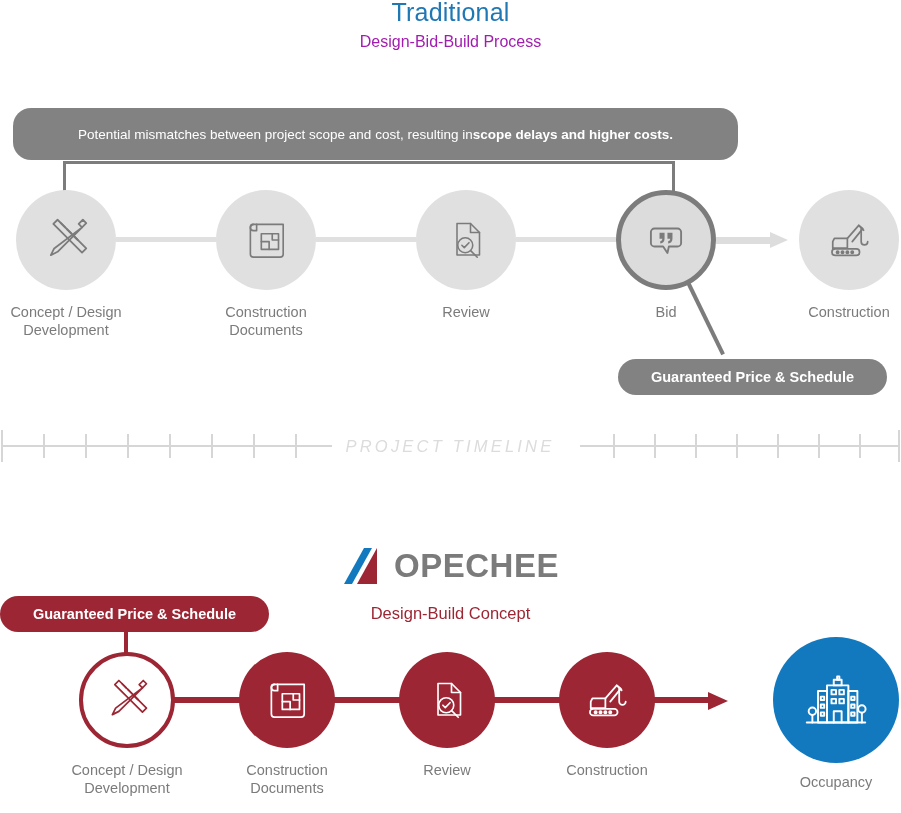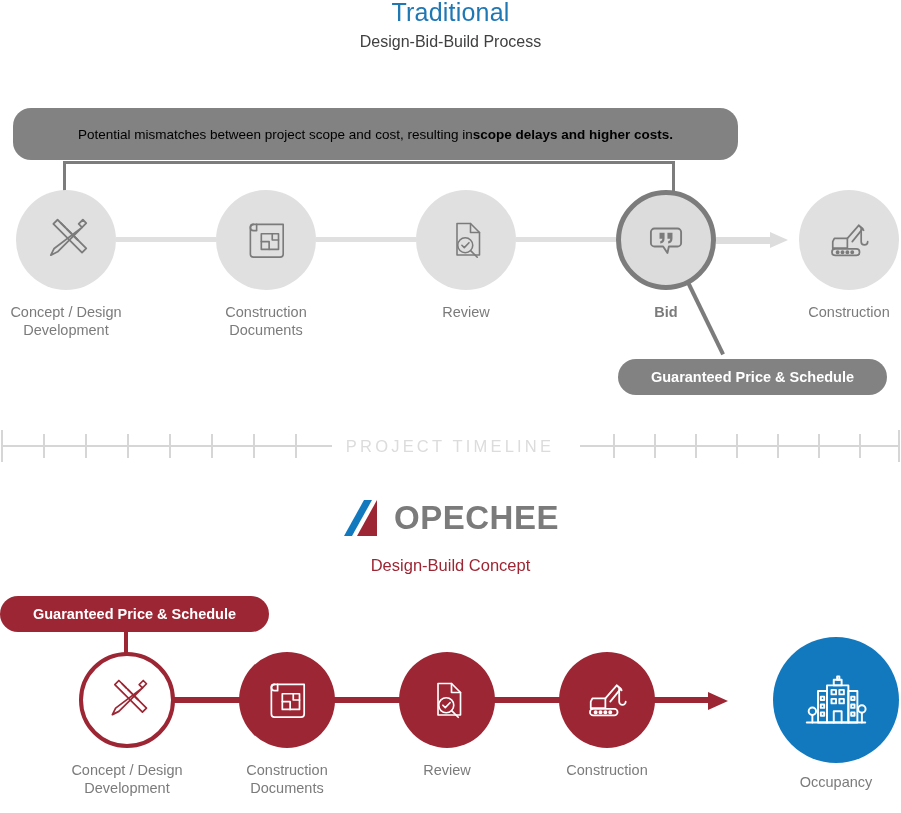--- a/index.html
+++ b/index.html
@@ -4,25 +4,25 @@
 <style>
   html,body{margin:0;padding:0;background:#ffffff;}
   body{width:901px;height:813px;position:relative;overflow:hidden;
        font-family:"Liberation Sans", sans-serif;color:#6e6e6e;}
   .abs{position:absolute;}
 
   
   #top-title{left:0;top:-2px;width:901px;text-align:center;
     font-size:25px;color:#1f77b4;letter-spacing:.2px;}
   #top-subtitle{left:0;top:33px;width:901px;text-align:center;
-    font-size:16px;color:#404040;}
+    font-size:16px;color:#a21caf;}
 
   
   #warn-banner{left:13px;top:108px;width:725px;height:52px;
-    background:#828282;border-radius:18px;color:#000000;
+    background:#828282;border-radius:18px;color:#ffffff;
     font-size:13.5px;display:flex;align-items:center;justify-content:center;}
   #warn-banner b{font-weight:bold;}
   #warn-pointer{left:347px;top:143px;width:0;height:0;
     border-left:18px solid transparent;border-right:18px solid transparent;
     border-top:17px solid #828282;}
 
   
   #bracket{left:63px;top:161px;width:606px;height:42px;
     border:3px solid #7c7c7c;border-bottom:none;}
 
@@ -44,30 +44,30 @@
     border-left:18px solid #dddddd;}
 
   
   #bid-leader{left:679px;top:268px;width:4px;height:96px;background:#7c7c7c;
     transform:rotate(-26deg);transform-origin:top center;}
   #bid-callout{left:618px;top:359px;width:269px;height:36px;background:#828282;
     border-radius:18px;color:#fff;font-size:14.5px;font-weight:bold;
     display:flex;align-items:center;justify-content:center;}
 
   
-  #timeline{left:0;top:424px;width:901px;height:45px;}
+  #timeline{left:0;top:424px;width:901px;height:45px;font-style:italic;}
   #timeline .axis{position:absolute;top:21px;height:2px;background:#d6d6d6;}
   #timeline .tick{position:absolute;top:10px;width:2px;height:24px;background:#d6d6d6;}
   #timeline .endcap{position:absolute;top:6px;width:2px;height:32px;background:#d6d6d6;}
   #timeline-label{position:absolute;left:320px;top:13px;width:260px;text-align:center;
     font-size:16.5px;letter-spacing:3.2px;color:#dcdcdc;}
 
   
   #brand{left:0;top:498px;width:901px;text-align:center;}
-  #brand-row{display:inline-flex;align-items:center;justify-content:flex-start;gap:6px;}
+  #brand-row{display:inline-flex;align-items:center;justify-content:flex-start;gap:6px;margin-top:48px;}
   #brand-mark{width:46px;height:40px;display:block;}
   #brand-word{font-size:33px;font-weight:bold;color:#7b7b7b;letter-spacing:.5px;
     line-height:34px;}
   #brand-sub{margin-top:14px;font-size:16.5px;color:#9c2633;}
 
   
   #ope-callout{left:0;top:596px;width:269px;height:36px;background:#9c2633;
     border-radius:18px;color:#fff;font-size:14.5px;font-weight:bold;
     display:flex;align-items:center;justify-content:center;}
   #ope-leader{left:124px;top:630px;width:4px;height:34px;background:#9c2633;}
@@ -165,21 +165,21 @@
       <svg width="46" height="46" viewBox="0 0 64 64">
         <g fill="none" stroke="#7b7b7b" stroke-width="2.6" stroke-linejoin="round" stroke-linecap="round">
           <path d="M16 16 h32 a5 5 0 0 1 5 5 v15 a5 5 0 0 1 -5 5 h-12 l-2 9 l-6 -9 h-12 a5 5 0 0 1 -5 -5 v-15 a5 5 0 0 1 5 -5 Z"></path>
         </g>
         <g fill="#7b7b7b">
           <path d="M23 22 h7 v8 a7 7 0 0 1 -6 7 v-3.2 a3.6 3.6 0 0 0 3 -3.4 h-4 Z"></path>
           <path d="M34 22 h7 v8 a7 7 0 0 1 -6 7 v-3.2 a3.6 3.6 0 0 0 3 -3.4 h-4 Z"></path>
         </g>
       </svg>
     </div>
-    <div class="t-label" style="white-space:pre-line;font-weight:bold;">Bid</div>
+    <div class="t-label" style="white-space:pre-line;">Bid</div>
   </div>
 
   <div class="t-node" style="left:749px;">
     <div class="t-circle">
       <svg width="52" height="52" viewBox="0 0 64 64">
         <g fill="none" stroke="#7b7b7b" stroke-width="2.1" stroke-linejoin="round" stroke-linecap="round">
           <path d="M14 30 h16 v12 H12 V34 Z"></path>
           <path d="M30 30 L44 14 l5 4 L36 34"></path>
           <path d="M44 14 L50 20"></path>
           <path d="M47 18 v16 a4 4 0 0 0 8 0"></path>

